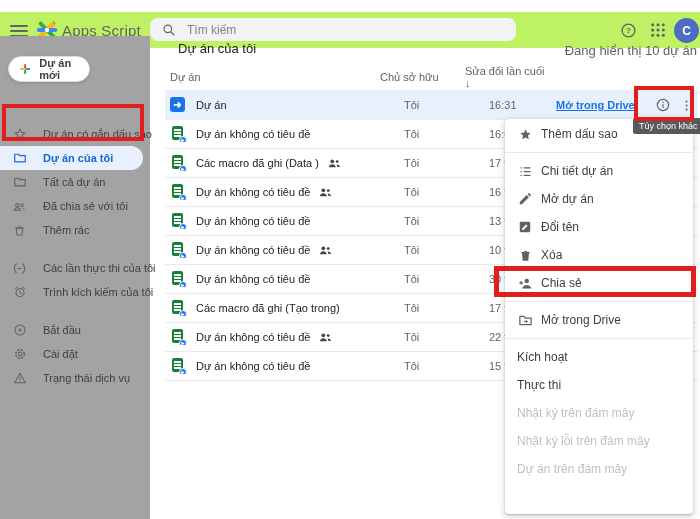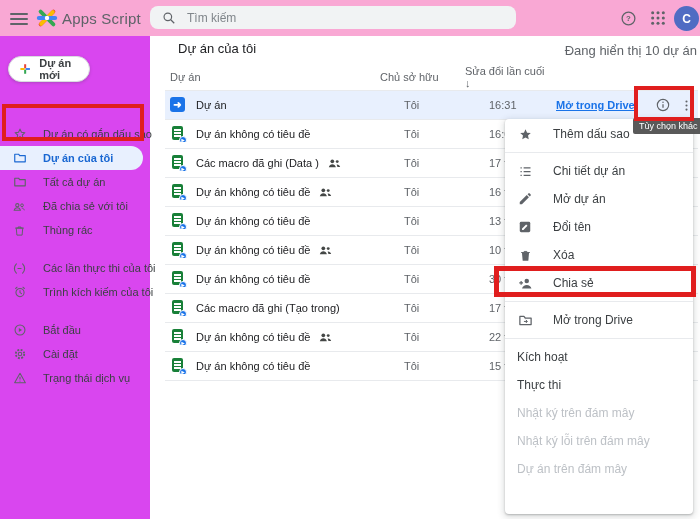--- a/index.html
+++ b/index.html
@@ -1,32 +1,32 @@
 <!DOCTYPE html>
 <html><head>
 <meta charset="utf-8">
 <style>
   * { margin:0; padding:0; box-sizing:border-box; }
   body { font-family:"Liberation Sans", sans-serif; background:#fff; }
   .stage { position:relative; width:700px; height:519px; background:#fff; overflow:hidden; }
 
   
-  .hdr { position:absolute; top:0; left:0; width:700px; height:36px; background:#f9a8d4; }
+  .hdr { position:absolute; top:12px; left:0; width:700px; height:36px; background:#bef264; }
   .hamburger { position:absolute; left:10px; top:10px; width:18px; height:16px; cursor:pointer; }
   .hamburger span { display:block; height:2px; background:#5f6368; margin:3px 0; border-radius:1px; }
   .logo { position:absolute; left:36px; top:7px; width:22px; height:22px; }
   .appname { position:absolute; left:62px; top:10px; font-size:15px; color:#5f6368; letter-spacing:.2px; }
   .searchbar { position:absolute; left:150px; top:6px; width:366px; height:23px; background:#f1f3f4; border-radius:8px; display:flex; align-items:center; }
   .searchbar svg { margin-left:12px; }
   .search-ph { margin-left:11px; font-size:12px; color:#80868b; }
   .hicon { position:absolute; top:6px; width:24px; height:24px; display:flex; align-items:center; justify-content:center; cursor:pointer; }
   .avatar { position:absolute; left:674px; top:6px; width:25px; height:25px; border-radius:50%; background:#4f6cc3; color:#fff; font-size:12px; font-weight:bold; display:flex; align-items:center; justify-content:center; cursor:pointer; }
 
   
-  .sbar { position:absolute; top:36px; left:0; width:150px; height:483px; background:#d946ef; }
+  .sbar { position:absolute; top:36px; left:0; width:150px; height:483px; background:#a3a3a3; }
   .newproj { position:absolute; left:8px; top:20px; width:82px; height:26px; background:#fff; border:1px solid #dadce0; border-radius:14px; box-shadow:0 1px 3px rgba(60,64,67,.25); display:flex; align-items:center; cursor:pointer; }
   .newproj svg { margin-left:9px; }
   .newproj span { margin-left:7px; font-size:11px; font-weight:bold; color:#3c4043; }
   .nav { position:absolute; top:86px; left:0; width:150px; }
   .navitem { height:24px; display:flex; align-items:center; padding-left:12px; cursor:pointer; color:#3c4043; }
   .navitem .nicon { width:15px; height:15px; flex:0 0 15px; display:flex; align-items:center; justify-content:center; }
   .navitem .nlabel { margin-left:10px; font-size:11px; white-space:nowrap;padding-left:6px; }
   .navitem.sel { background:#e8f0fe; width:143px; border-radius:0 14px 14px 0; }
   .navitem.sel .nlabel { color:#1967d2; font-weight:bold; }
   .navgap { height:14px; }
@@ -52,21 +52,21 @@
   .ficon { width:16px; height:16px; position:relative; flex:0 0 16px; }
   .script-sq { width:15px; height:15px; background:#1a73e8; border-radius:3px; color:#fff; font-size:10px; font-weight:bold; display:flex; align-items:center; justify-content:center; }
   .sheet-sq { position:absolute; left:2px; top:0; width:11px; height:14px; background:#188038; border-radius:2px; }
   .sheet-sq i { position:absolute; left:2px; right:2px; height:1.5px; background:#fff; }
   .badge { position:absolute; right:-1px; bottom:-2px; width:8px; height:8px; background:#1a73e8; border:1px solid #fff; border-radius:50%; color:#fff; font-size:6px; line-height:6px; text-align:center; font-weight:bold; }
 
   
   .menu { position:absolute; left:505px; top:119px; width:188px; height:395px; background:#fff; border-radius:4px; box-shadow:0 1px 2px rgba(60,64,67,.3), 0 2px 6px 2px rgba(60,64,67,.15); z-index:50; padding-top:1px; }
   .mitem { height:28px; display:flex; align-items:center; padding-left:12px; font-size:12px; color:#3c4043; cursor:pointer; }
   .mitem .micon { width:16px; height:16px; flex:0 0 16px; display:flex; align-items:center; justify-content:center; }
-  .mitem .mlabel { margin-left:20px; white-space:nowrap; }
+  .mitem .mlabel { margin-left:8px; white-space:nowrap; }
   .mitem.noicon .mlabel { margin-left:0; }
   .mitem.disabled { color:#bdc1c6; cursor:default; }
   .mdiv { height:1px; background:#e8eaed; margin:4px 0; }
 
   
   .tooltip { position:absolute; left:633px; top:118px; background:rgba(80,80,80,.95); color:#fff; font-size:9px; padding:3px 6px; border-radius:2px; z-index:60; white-space:nowrap; }
 
   
   .rbox { position:absolute; border:4px solid #e01e1e; z-index:100; pointer-events:none; }
   .rbox1 { left:2px; top:104px; width:142px; height:37px; }
@@ -170,21 +170,21 @@
             </svg>
           </span>
         <span class="nlabel">Đã chia sẻ với tôi</span>
       </div>
       <div class="navitem">
         <span class="nicon">
             <svg width="13" height="13" viewBox="0 0 24 24">
               <path d="M6 7.5h12l-1.2 13H7.2zM9.5 7.5v-2h5v2M4 7.5h16" fill="none" stroke="#5f6368" stroke-width="1.8"></path>
             </svg>
           </span>
-        <span class="nlabel">Thùng rác</span>
+        <span class="nlabel">Thêm rác</span>
       </div>
       <div class="navgap"></div>
       <div class="navitem">
         <span class="nicon">
             <svg width="15" height="15" viewBox="0 0 24 24">
               <path d="M7 4.5c-4.2 4.2-4.2 10.8 0 15M17 4.5c4.2 4.2 4.2 10.8 0 15M9.5 12h5" fill="none" stroke="#5f6368" stroke-width="1.8" stroke-linecap="round"></path>
             </svg>
           </span>
         <span class="nlabel">Các lần thực thi của tôi</span>
       </div>

